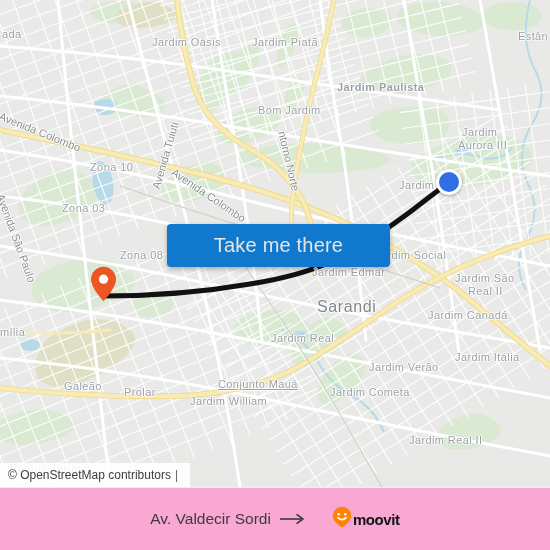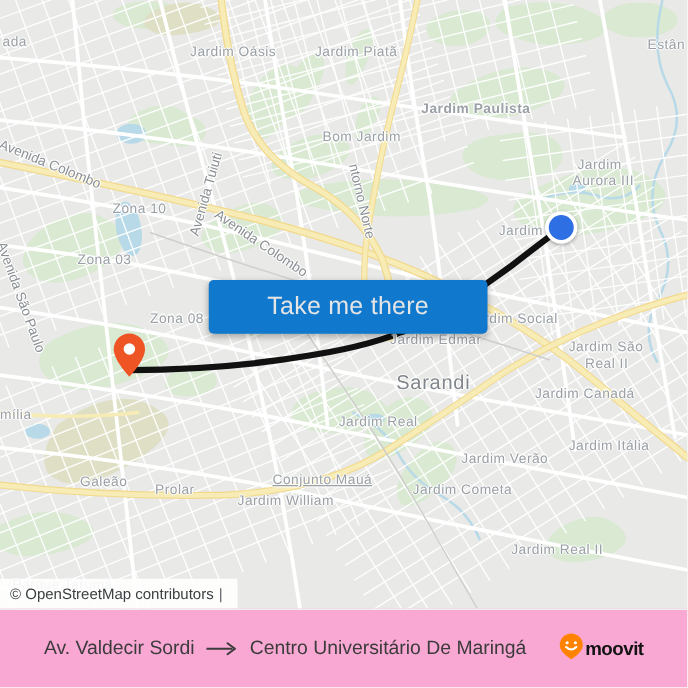--- a/index.html
+++ b/index.html
@@ -325,21 +325,20 @@
 
   <div id="footer">
     <div id="footer-route">
       <span>Av. Valdecir Sordi</span>
       <span>
         <svg id="arrow-icon" width="26" height="12" viewBox="0 0 26 12">
           <path d="M0 6 H21" stroke="#3b3b3b" stroke-width="1.6" fill="none"></path>
           <path d="M17 1.6 L23 6 L17 10.4" stroke="#3b3b3b" stroke-width="1.6" fill="none" stroke-linecap="round" stroke-linejoin="round"></path>
         </svg>
       </span>
-      <span>Centro Universitário De Maringá</span>
     </div>
 
     <div id="moovit-logo">
       <span>
         <svg width="20" height="22" viewBox="0 0 20 22">
           <path d="M10 0.8 C4.9 0.8 0.8 4.9 0.8 10 C0.8 16.2 10 21.4 10 21.4 C10 21.4 19.2 16.2 19.2 10 C19.2 4.9 15.1 0.8 10 0.8 Z" fill="#ff8300"></path>
           <circle cx="6.7" cy="8.2" r="1.25" fill="#ffffff"></circle>
           <circle cx="13.3" cy="8.2" r="1.25" fill="#ffffff"></circle>
           <path d="M5.9 11.6 Q10 15.6 14.1 11.6" stroke="#ffffff" stroke-width="1.7" fill="none" stroke-linecap="round"></path>
         </svg>

